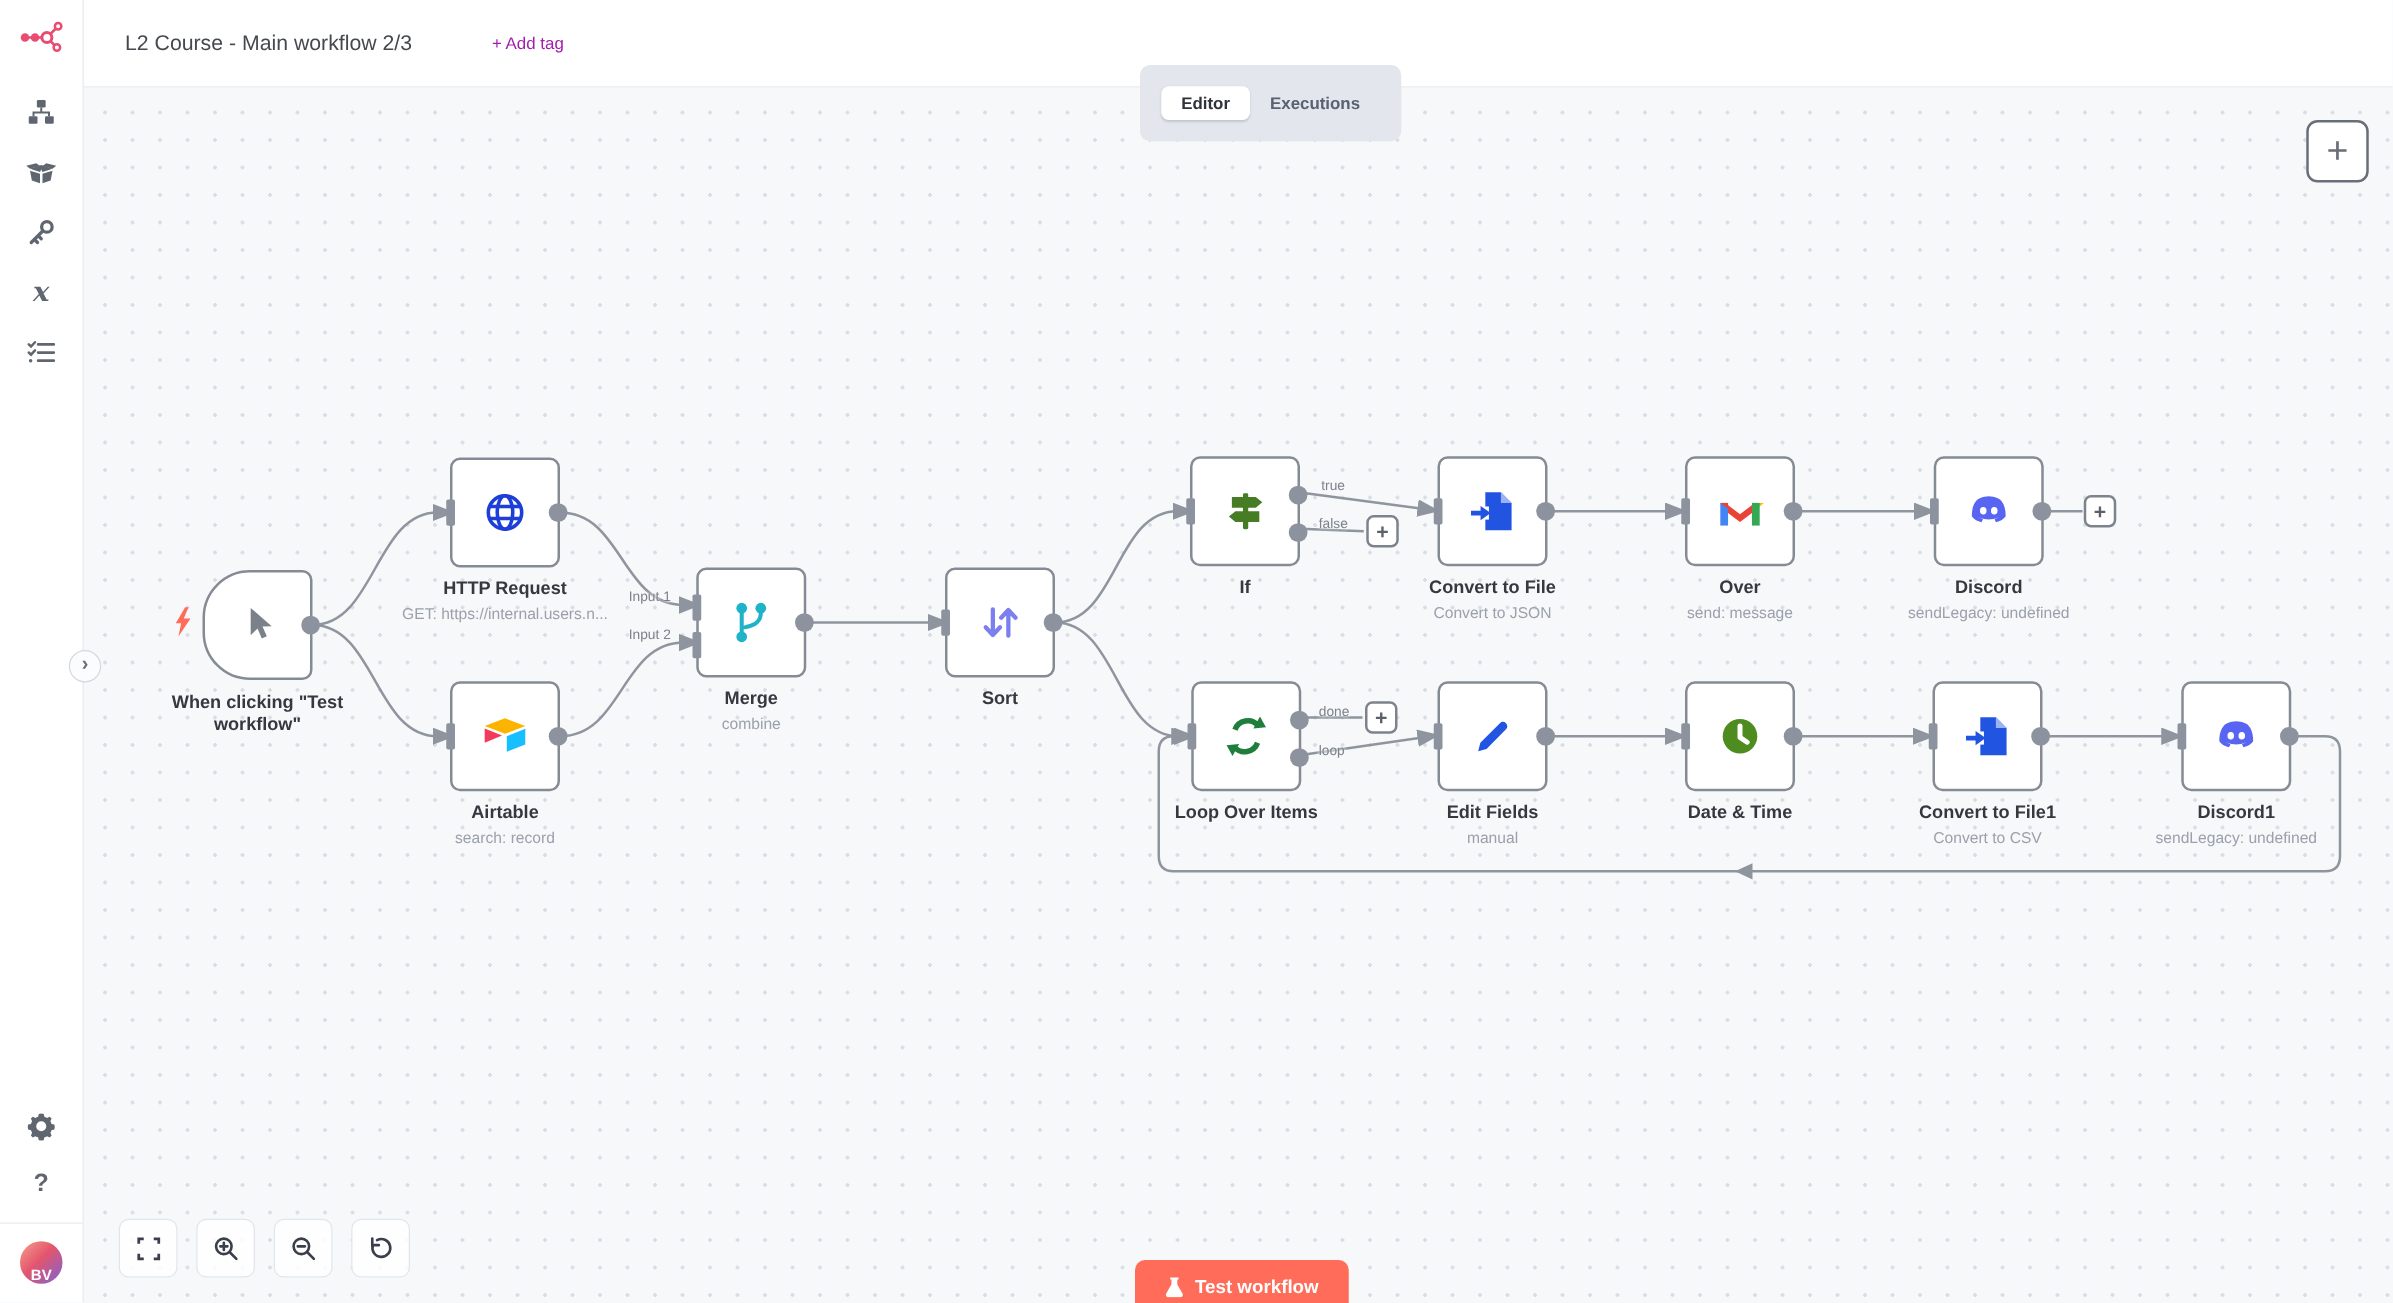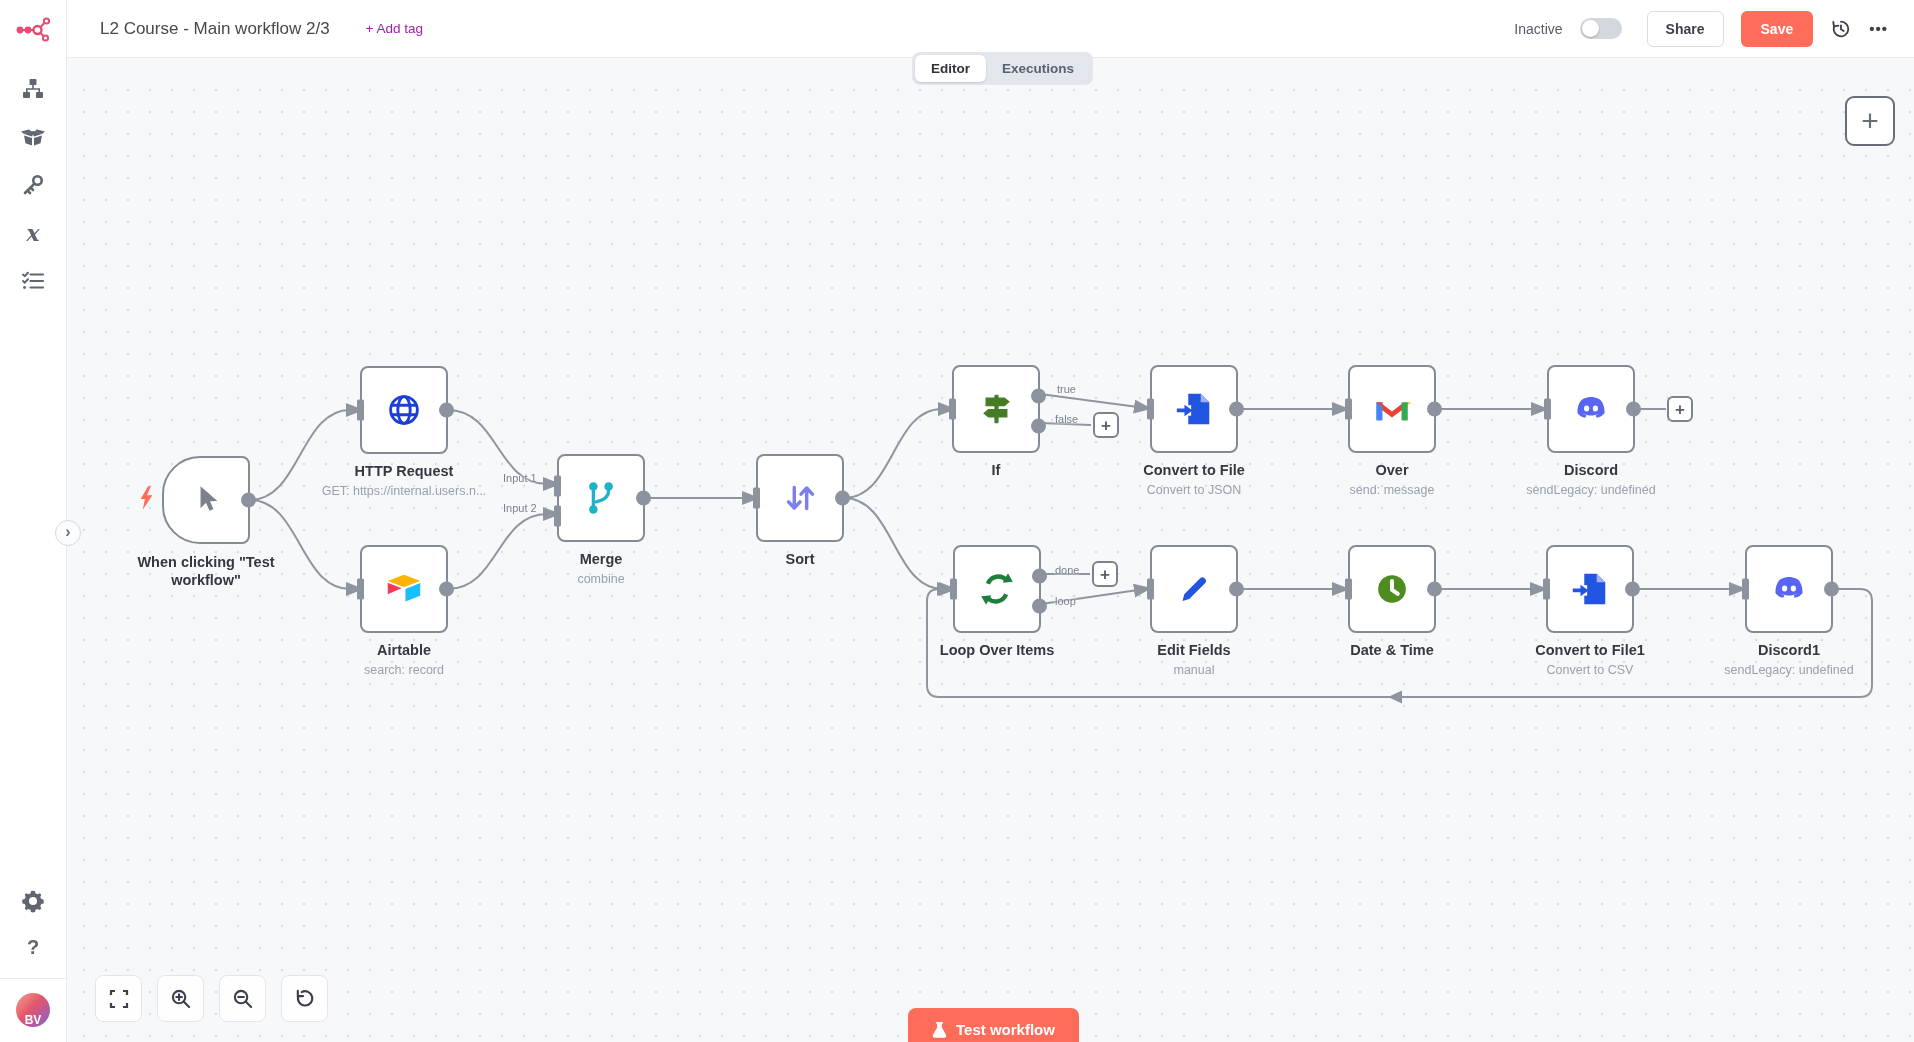--- a/index.html
+++ b/index.html
@@ -9,34 +9,34 @@
   .sidebar { position:fixed; left:0; top:0; bottom:0; width:67px; background:#fff; border-right:1px solid #e7eaee; display:flex; flex-direction:column; align-items:center; z-index:30; }
   .logo { margin:16px 0 28px; }
   .side-icon { width:30px; height:30px; display:flex; align-items:center; justify-content:center; margin-bottom:18px; cursor:pointer; color:#60666f; }
   .side-spacer { flex:1; }
   .side-bottom { width:30px; height:30px; display:flex; align-items:center; justify-content:center; margin-bottom:16px; color:#60666f; }
   .help-glyph { font-size:20px; font-weight:700; color:#60666f; }
   .side-divider { width:100%; border-top:1px solid #e7eaee; margin-bottom:14px; }
   .avatar { width:34px; height:34px; border-radius:50%; margin-bottom:15px; background:linear-gradient(135deg,#f5a08c 0%,#e4556d 45%,#7c63d6 100%); color:#fff; font-size:12px; font-weight:700; display:flex; align-items:flex-end; justify-content:center; cursor:pointer; }
 
   
-  .header { position:fixed; left:67px; right:0; top:0; height:58px; background:#fff; border-bottom:1px solid #e7eaee; display:flex; align-items:center; padding:0 26px 0 33px; z-index:20; }
+  .header { position:fixed; left:67px; right:0; top:0; height:70px; background:#fff; border-bottom:1px solid #e7eaee; display:flex; align-items:center; padding:0 26px 0 33px; z-index:20;gap:28px; }
   .wf-title { font-size:17px; color:#45494f; margin-right:36px; cursor:text; }
   .add-tag { font-size:13.5px; color:#a21caf; cursor:pointer; }
   .header-right { margin-left:auto; display:flex; align-items:center; gap:17px; }
   .status-label { font-size:14px; color:#555c68; }
   .toggle { width:42px; height:21px; border-radius:11px; background:#d3d7de; position:relative; cursor:pointer; margin-right:8px; }
   .toggle-knob { position:absolute; left:2px; top:2px; width:17px; height:17px; border-radius:50%; background:#fff; box-shadow:0 1px 2px rgba(0,0,0,.25); }
   .btn-share { background:#fff; border:1px solid #d9dde3; border-radius:6px; padding:9px 18px; font-size:14px; font-weight:700; color:#3c414b; cursor:pointer; font-family:inherit; }
   .btn-save { background:#ff6d5a; border:none; border-radius:6px; padding:10px 20px; font-size:14px; font-weight:700; color:#fff; cursor:pointer; font-family:inherit; }
   .hdr-icon { color:#3a3f4b; cursor:pointer; display:flex; align-items:center; }
   .more-dots { font-size:15px; font-weight:700; color:#3f434c; letter-spacing:1px; cursor:pointer; }
 
   
-  .tabbar { position:fixed; left:912px; top:52px; background:#e3e7ed; border-radius:8px; padding:3px; display:flex; z-index:40; }
+  .tabbar { position:fixed; left:912px; top:52px; background:#e3e7ed; border-radius:8px; padding:17px; display:flex; z-index:40; }
   .tab { padding:6px 16px; border-radius:6px; font-size:13.5px; font-weight:700; color:#5a6172; cursor:pointer; }
   .tab.active { background:#fff; color:#2f333c; box-shadow:0 1px 2px rgba(40,50,70,.18); }
 
   
   .canvas { position:fixed; left:67px; top:69px; right:0; bottom:0; background:#f6f8fa;
     background-image:radial-gradient(#d9dde4 1.4px, transparent 1.6px); background-size:22px 22px; background-position:6px 10px; }
   .edges { position:absolute; left:0; top:0; width:1847px; height:973px; }
 
   .node { position:absolute; width:88px; cursor:pointer; }
   .node-box { width:88px; height:88px; background:#fff; border:2px solid #858b95; border-radius:8px; display:flex; align-items:center; justify-content:center; position:relative; }
@@ -127,36 +127,20 @@
   </div>
   <div class="side-divider"></div>
   <div class="avatar">
     <span>BV</span>
   </div>
 </div>
 
 <div class="header">
   <div class="wf-title">L2 Course - Main workflow 2/3</div>
   <div class="add-tag">+ Add tag</div>
-  <div class="header-right">
-    <span class="status-label">Inactive</span>
-    <div class="toggle">
-        <div class="toggle-knob"></div>
-      </div>
-    <button class="btn-share">Share</button>
-    <button class="btn-save">Save</button>
-    <span class="hdr-icon">
-      <svg width="22" height="22" viewBox="0 0 24 24" fill="none" stroke="#3a3f4b" stroke-width="2" stroke-linecap="round">
-        <path d="M12 4 a8 8 0 1 1 -7.7 5.8"></path>
-        <path d="M3.6 4.2 L4.3 9.3 9.2 8.4" fill="none"></path>
-        <path d="M12 8 v4.3 l3 1.9"></path>
-      </svg>
-    </span>
-    <span class="more-dots">•••</span>
-  </div>
 </div>
 
 <div class="tabbar">
   <div class="tab active">Editor</div>
   <div class="tab">Executions</div>
 </div>
 
 <div class="canvas">
 
   <svg class="edges" viewBox="0 0 1847 973">

